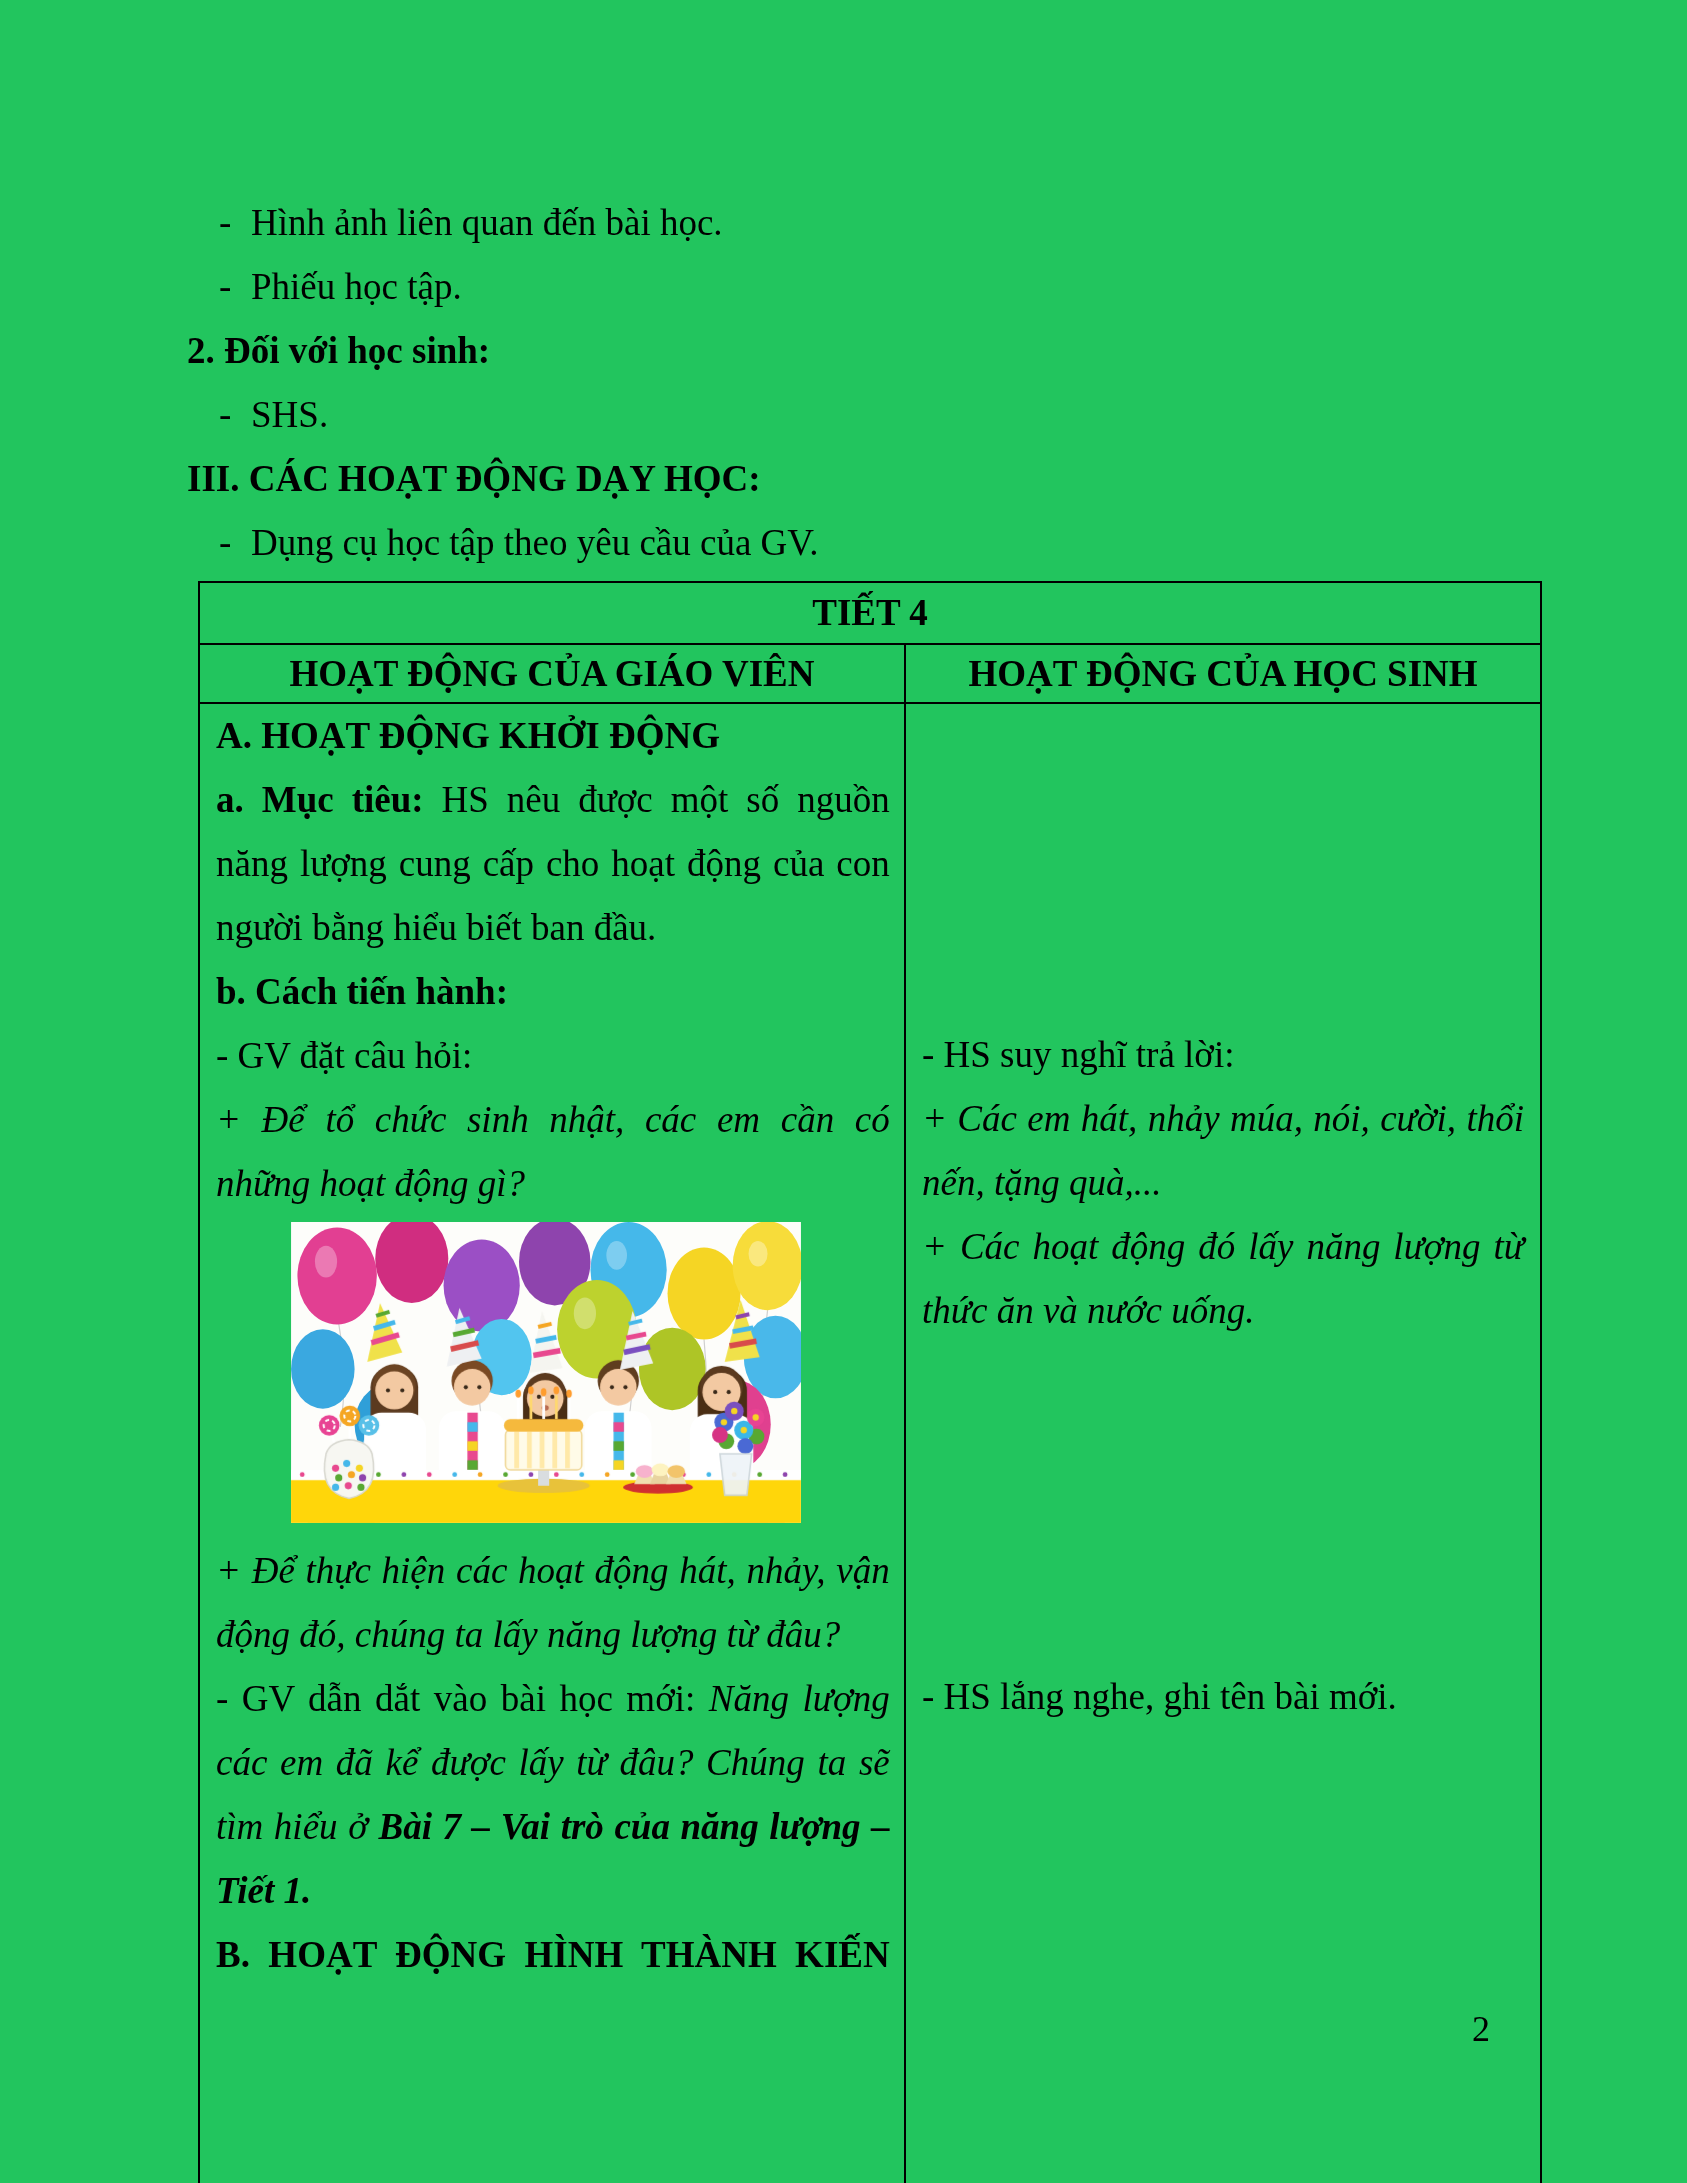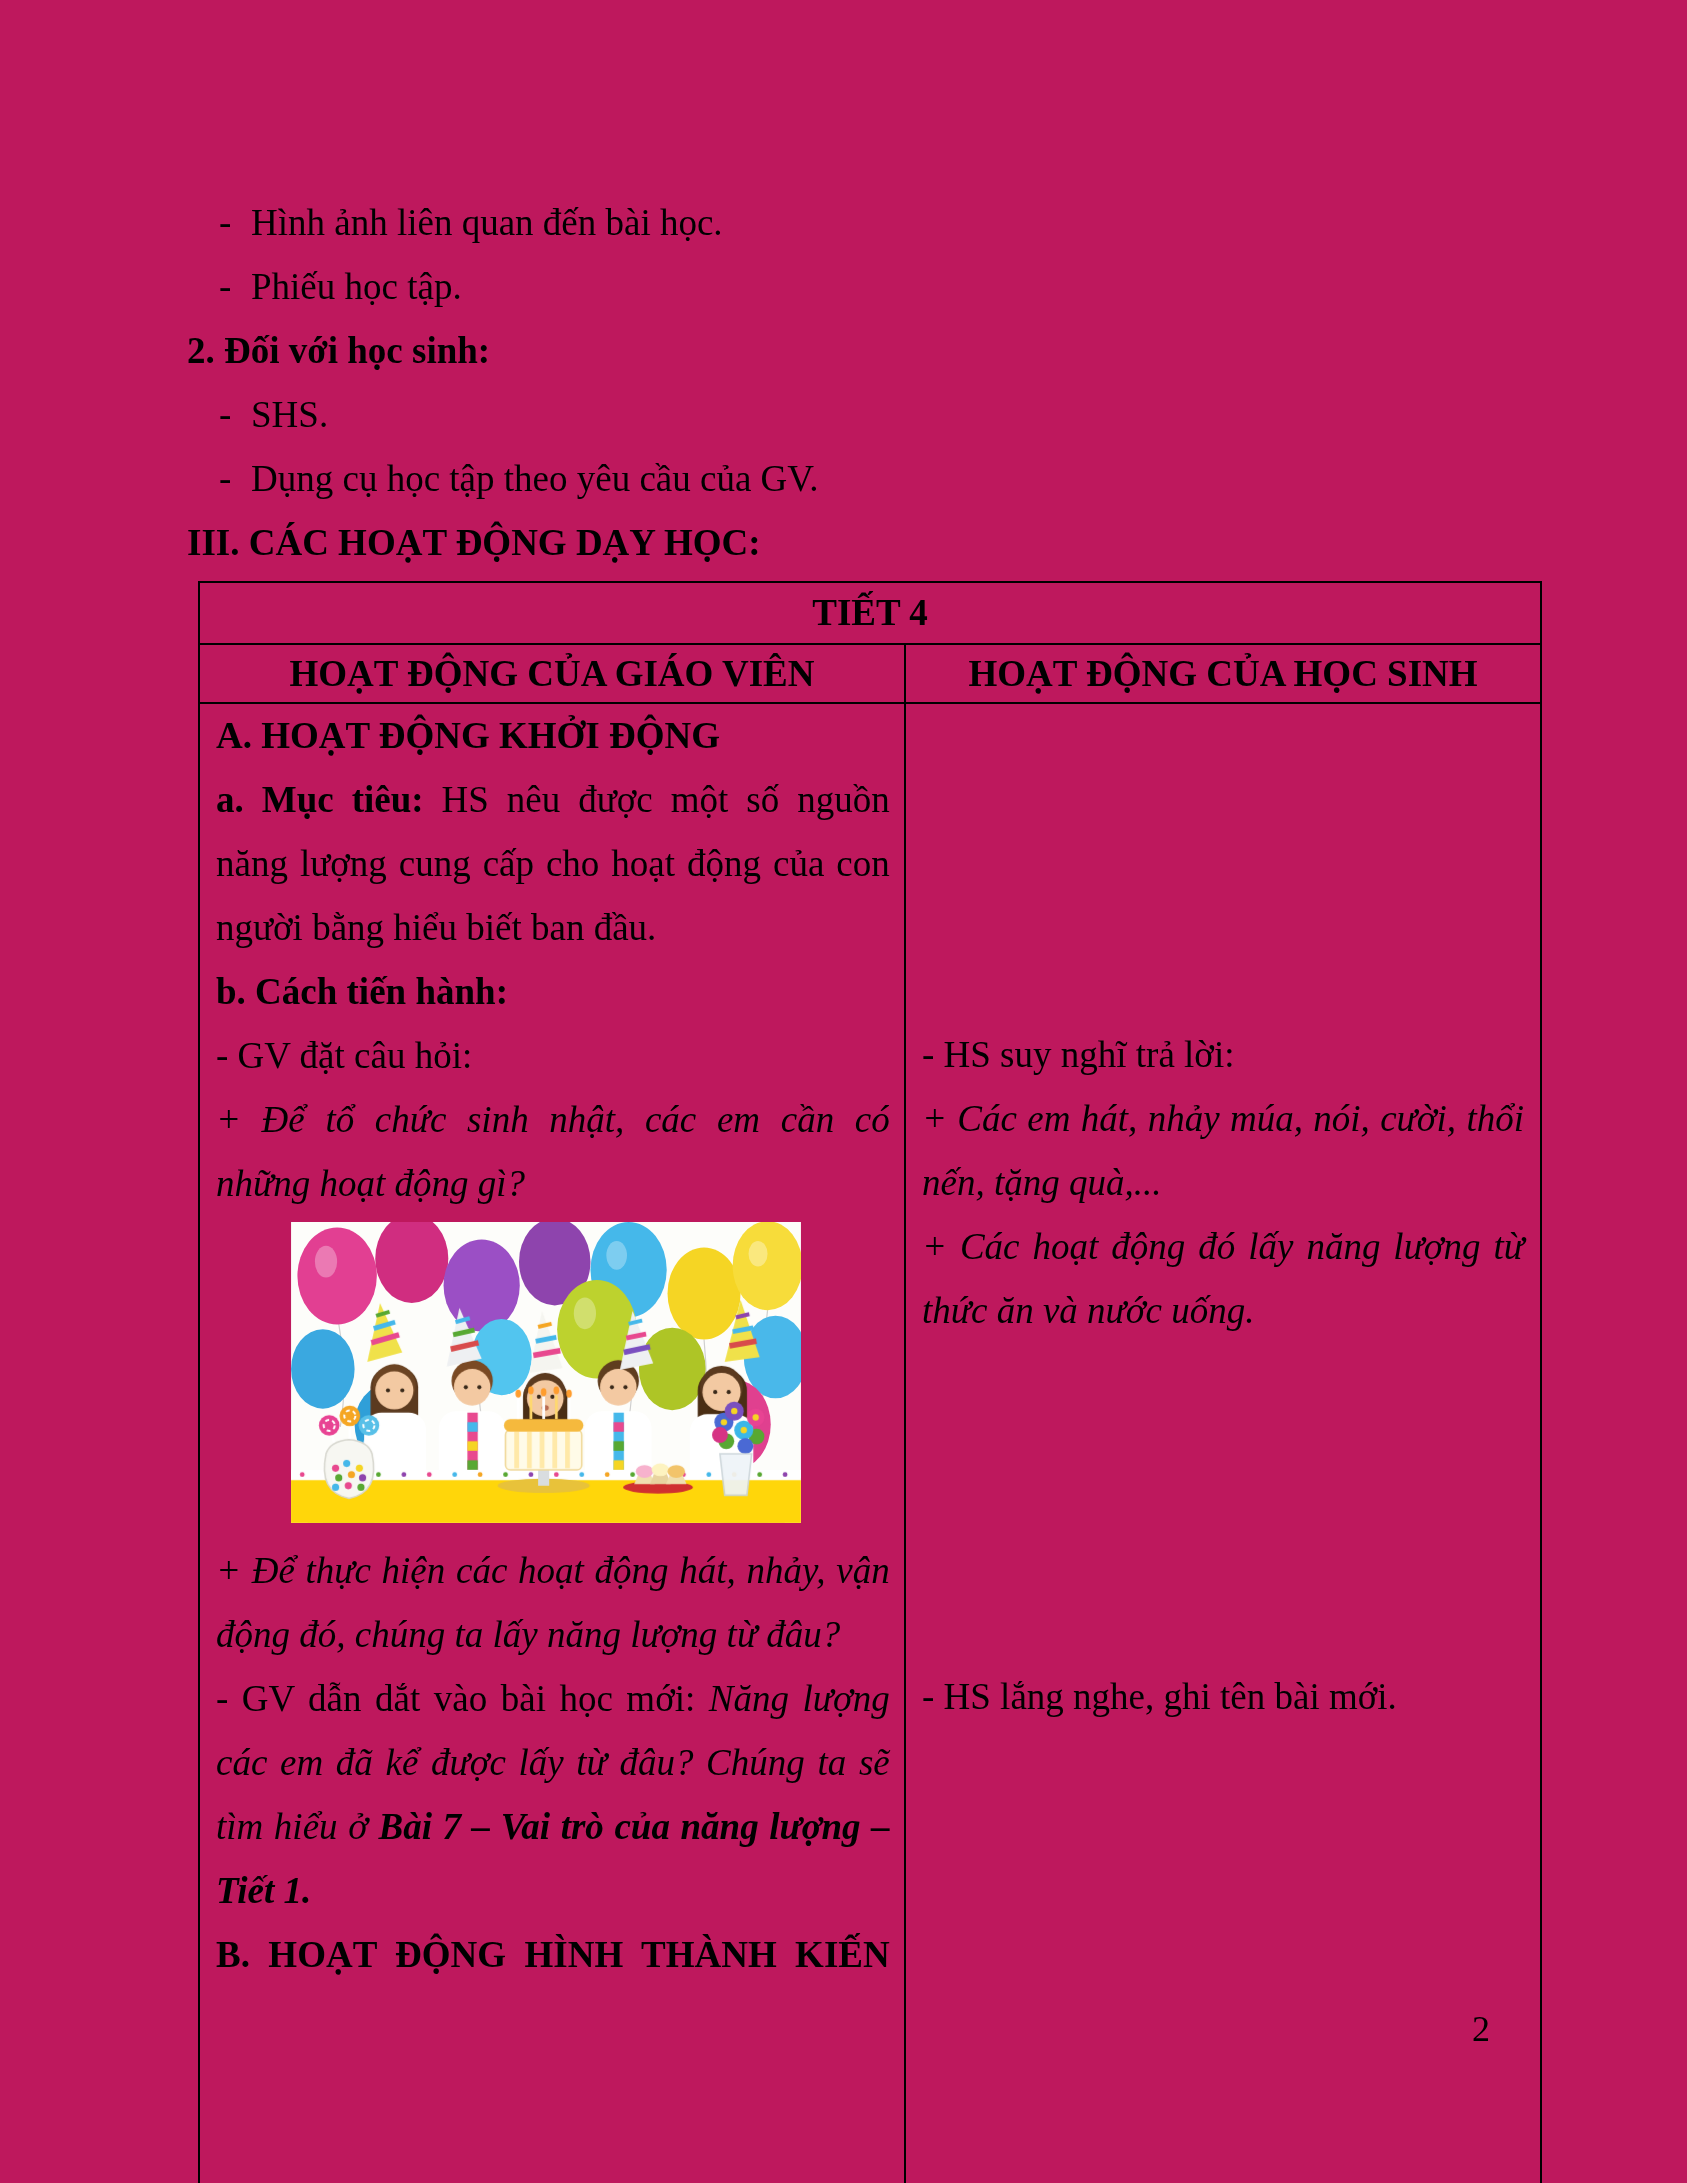--- a/index.html
+++ b/index.html
@@ -1,18 +1,18 @@
 <!DOCTYPE html>
 <html style="font-size:12.7px"><head>
 <meta charset="utf-8">
 <style>
   * { margin:0; padding:0; box-sizing:border-box; }
   html,body { background:#ffffff; }
   .page {
-    position:relative; width:1687px; height:2183px; background:#be185d;
+    position:relative; width:1687px; height:2183px; background:#22c55e;
     font-family:"Liberation Serif","DejaVu Serif",serif; color:#000000; overflow:hidden;
   }
   .intro { position:absolute; left:187px; top:191px; font-size:37px; }
   .intro .line { height:64px; line-height:64px; white-space:nowrap; }
   .dash { display:inline-block; width:32px; margin-left:32px; }
   .bold { font-weight:bold; }
   .ital { font-style:italic; }
   .just { text-align:justify; }
   .stretch { text-align:justify; text-align-last:justify; }
 
@@ -43,24 +43,24 @@
     <div class="line">
       <span class="dash">-</span><span>Hình ảnh liên quan đến bài học.</span>
     </div>
     <div class="line">
       <span class="dash">-</span><span>Phiếu học tập.</span>
     </div>
     <div class="line bold">2. Đối với học sinh:</div>
     <div class="line">
       <span class="dash">-</span><span>SHS.</span>
     </div>
+    <div class="line bold">III. CÁC HOẠT ĐỘNG DẠY HỌC:</div>
     <div class="line">
       <span class="dash">-</span><span>Dụng cụ học tập theo yêu cầu của GV.</span>
     </div>
-    <div class="line bold">III. CÁC HOẠT ĐỘNG DẠY HỌC:</div>
   </div>
 
   <table class="doc-table">
     <colgroup>
         <col style="width:706px">
         <col style="width:636px">
       </colgroup>
     <tbody>
       <tr>
         <td colspan="2" class="title-cell">TIẾT 4</td>

